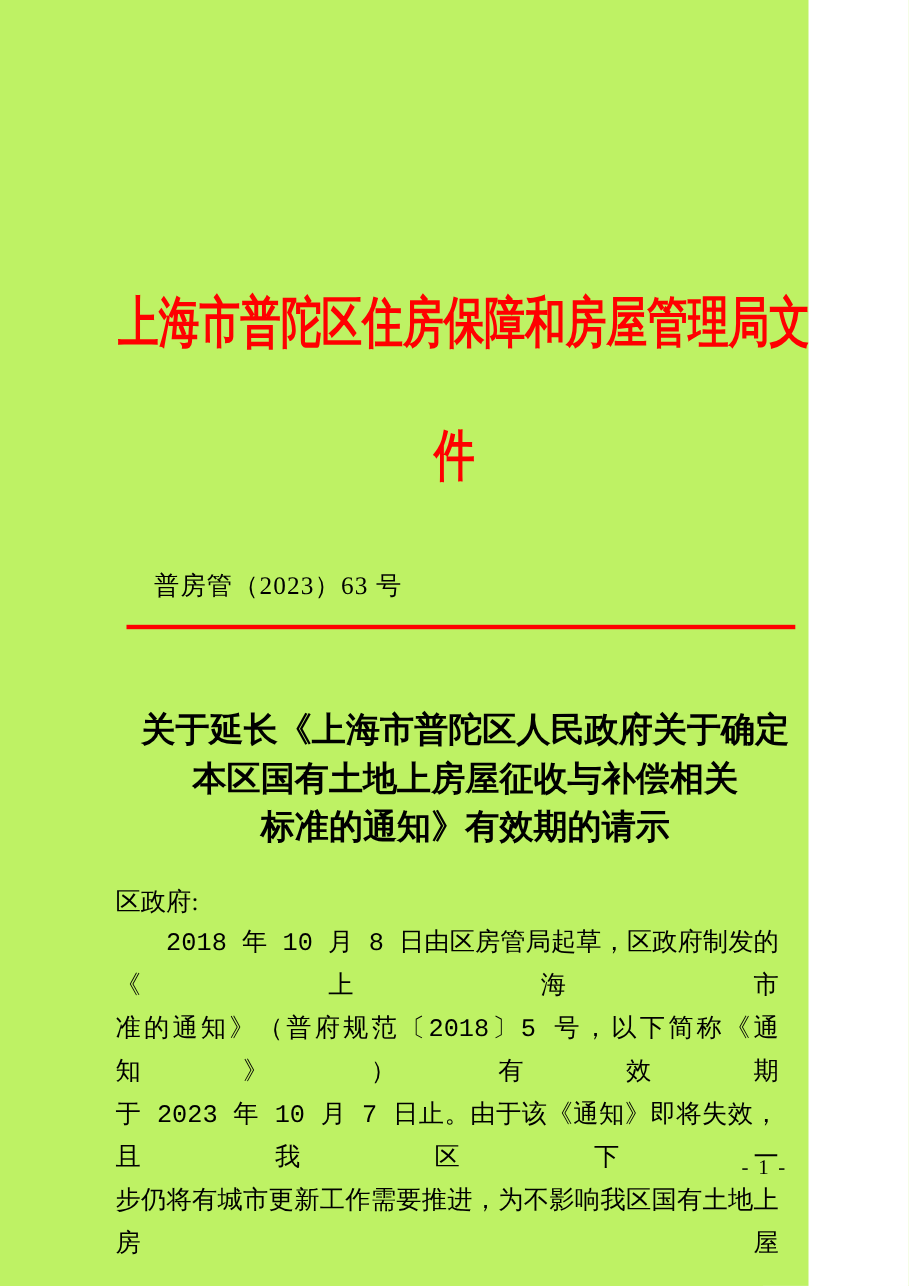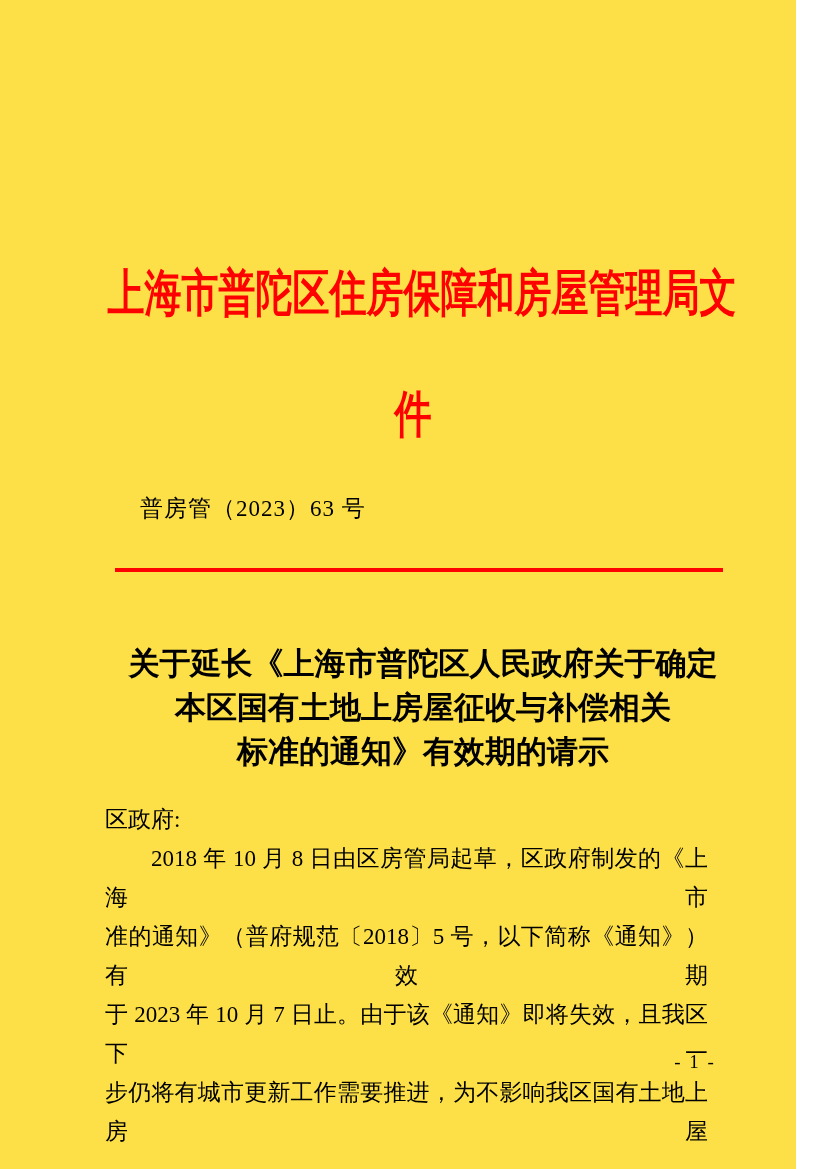--- a/index.html
+++ b/index.html
@@ -1,21 +1,21 @@
 <!DOCTYPE html>
 <html><head>
 <meta charset="utf-8">
 <style>
   * { margin: 0; padding: 0; box-sizing: border-box; }
   html, body { background: #ffffff; }
   .page {
     position: relative;
-    width: 796px;
+    width: 735px;
     height: 1169px;
-    background: #fde047;
+    background: #bef264;
     overflow: hidden;
     font-family: "Liberation Serif", "DejaVu Serif", serif;
     color: #000000;
   }
 
   
   .letterhead {
     position: absolute;
     top: 233px;
     left: 0;
@@ -27,21 +27,21 @@
     font-size: 50px;
     line-height: 121px;
     white-space: nowrap;
     transform: scaleX(0.74);
     transform-origin: 413px 0;
   }
 
   
   .doc-meta-row {
     position: absolute;
-    top: 492px;
+    top: 516px;
     left: 105px;
     width: 603px;
     display: flex;
     justify-content: space-between;
     align-items: baseline;
     font-size: 23px;
     line-height: 34px;
   }
   .doc-number { padding-left: 35px; letter-spacing: 1px; }
   .issuer { padding-right: 23px; letter-spacing: 1px; }
@@ -76,20 +76,21 @@
     top: 800px;
     left: 105px;
     width: 603px;
     font-size: 23px;
     line-height: 39px;
     color: #000000;
   }
   .body-line-justified {
     text-align: justify;
     text-align-last: justify;
+    font-family: Liberation Mono, monospace;
   }
   .body-line-indent {
     text-indent: 46px;
   }
   .salutation { text-align: left; }
 
   
   .page-number {
     position: absolute;
     top: 1051px;

